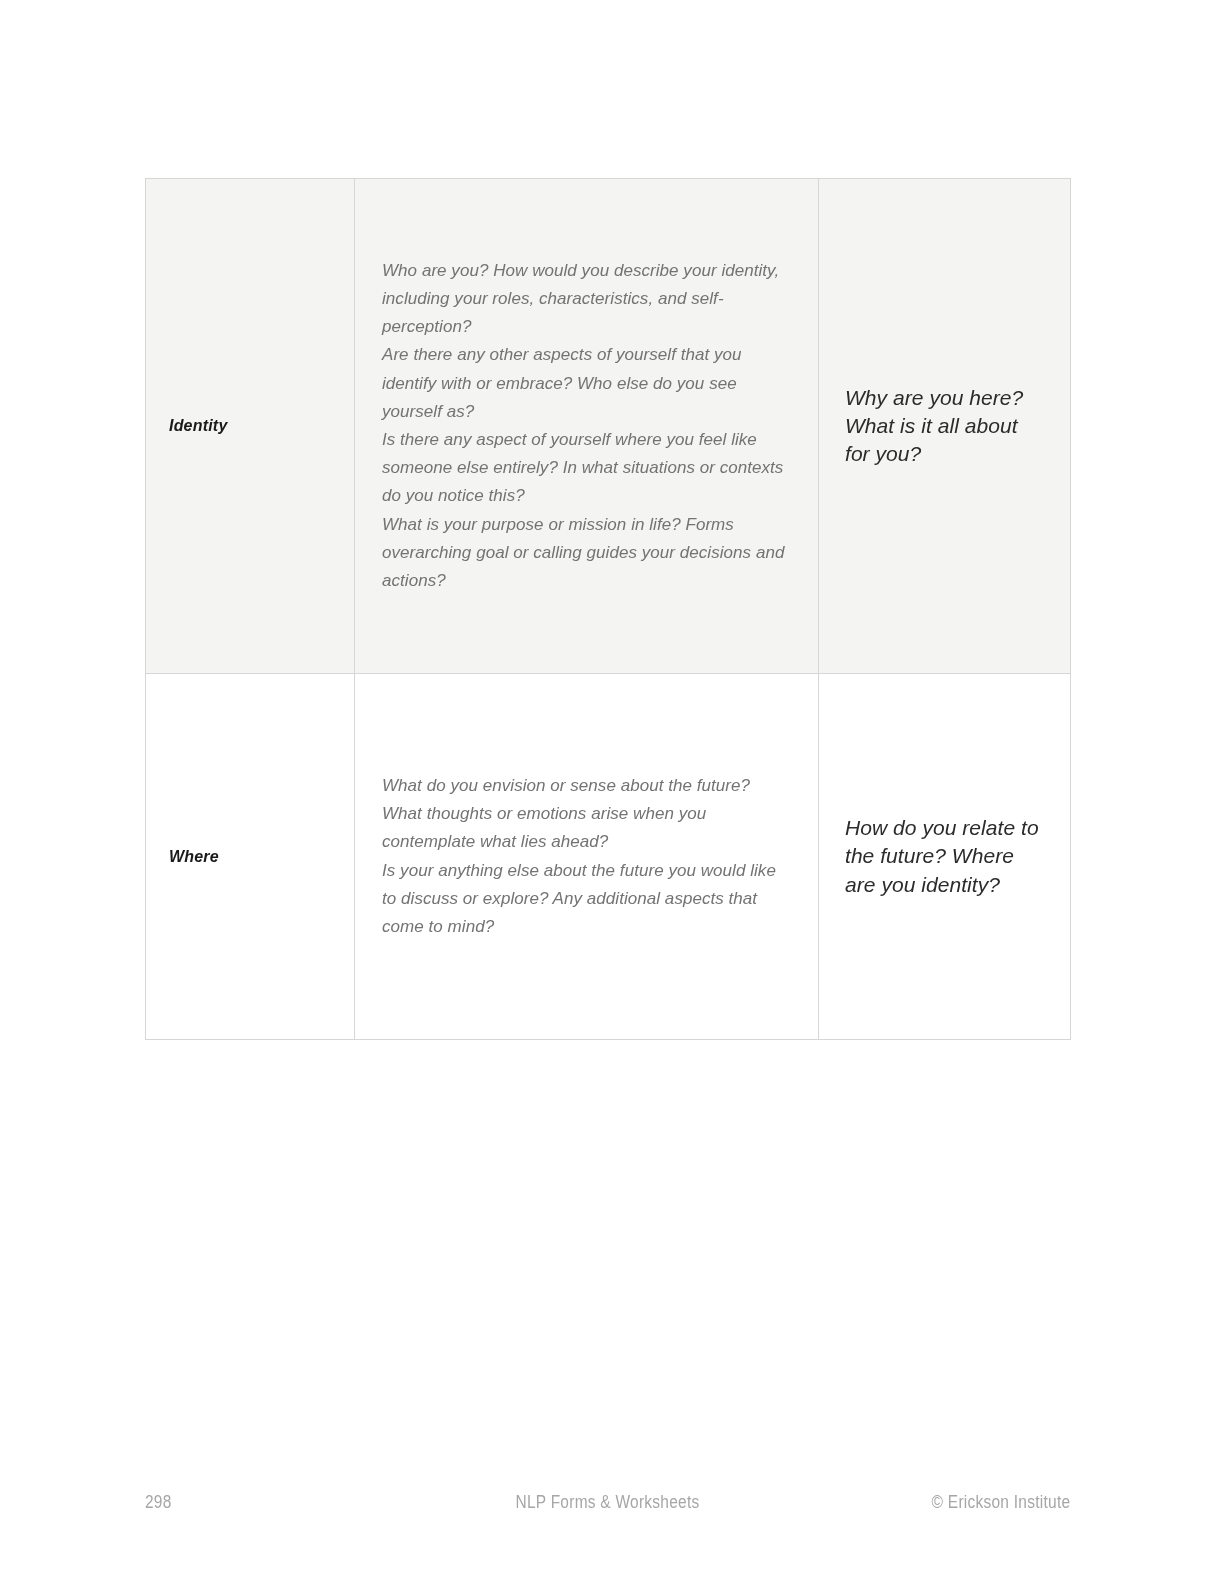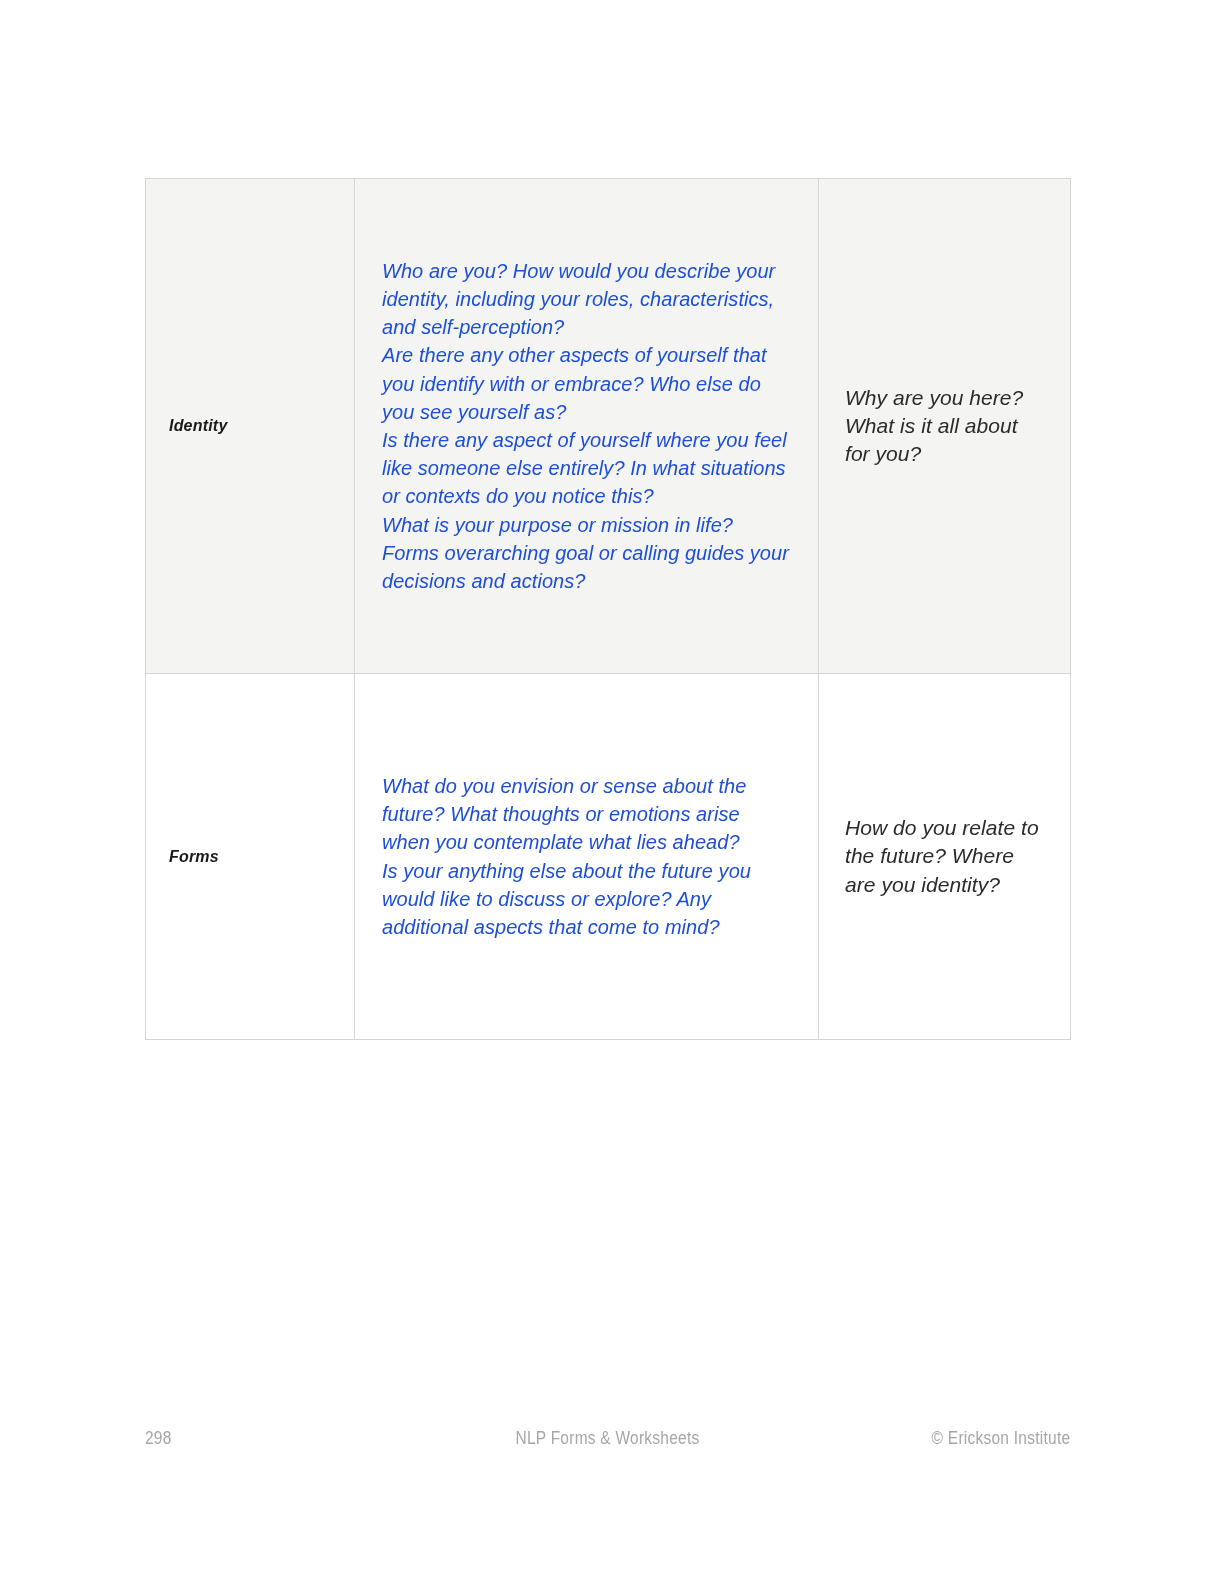--- a/index.html
+++ b/index.html
@@ -64,23 +64,23 @@
     vertical-align: middle;
     padding: 26px 26px 26px 27px;
   }
   td.cell-aside {
     vertical-align: middle;
     padding: 26px 24px 26px 26px;
   }
 
   .q-block {
     font-style: italic;
-    font-size: 20px;
+    font-size: 17px;
     line-height: 28.2px;
-    color: #1d4ed8;
+    color: #737373;
     letter-spacing: 0.05px;
   }
   .q-block p {
     margin: 0;
   }
 
   .aside-block {
     font-style: italic;
     font-size: 21px;
     line-height: 28.2px;
@@ -90,21 +90,21 @@
   .aside-block p { margin: 0; }
 
   
   tr.row-identity td { height: 442px; }
   tr.row-vision   td { height: 313px; }
 
   
   .page-footer {
     position: absolute;
     left: 145px;
-    top: 1428px;
+    top: 1492px;
     width: 925px;
     height: 30px;
     font-family: "Liberation Sans", sans-serif;
     font-size: 18px;
     color: #a6a6a6;
     letter-spacing: 0.3px;
   }
   .footer-page-number {
     position: absolute;
     left: 0;
@@ -157,21 +157,21 @@
         <td class="cell-aside">
           <div class="aside-block">
             <p>Why are you here?</p>
             <p>What is it all about for you?</p>
           </div>
         </td>
       </tr>
 
       <tr class="row-plain row-vision">
         <td class="cell-label">
-          <div class="label-text">Forms</div>
+          <div class="label-text">Where</div>
         </td>
         <td class="cell-body">
           <div class="q-block">
             <p>What do you envision or sense about the future? What thoughts or emotions arise when you contemplate what lies ahead?</p>
             <p>Is your anything else about the future you would like to discuss or explore? Any additional aspects that come to mind?</p>
           </div>
         </td>
         <td class="cell-aside">
           <div class="aside-block">
             <p>How do you relate to the future? Where are you identity?</p>

